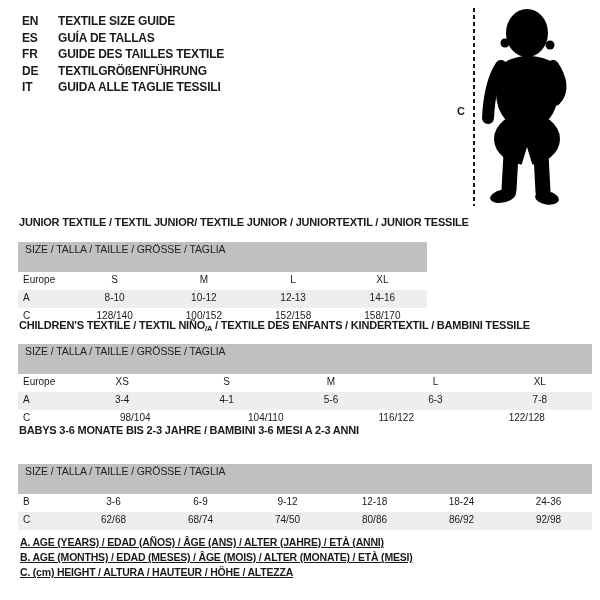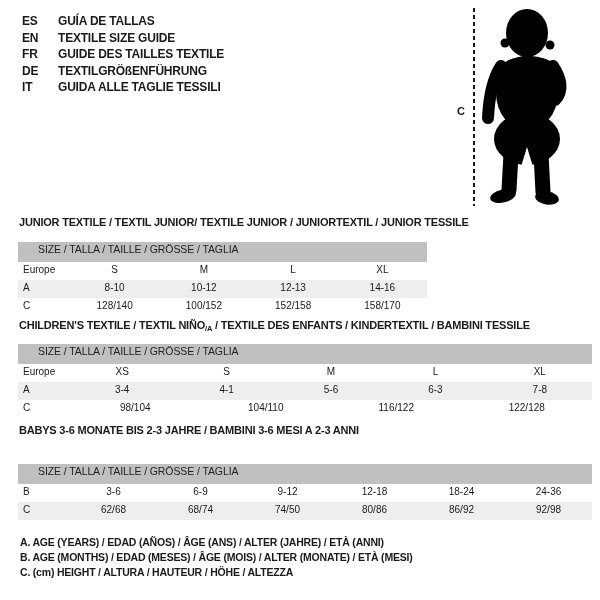--- a/index.html
+++ b/index.html
@@ -31,45 +31,45 @@
   .sec-title{position:absolute;left:19px;font-size:11px;font-weight:bold;letter-spacing:-0.2px;white-space:nowrap;}
   .sec-title .subscr{font-size:7.5px;vertical-align:-2px;}
   .sec-title-2line div{line-height:15px;}
 
   
   .tbl{position:absolute;left:18px;}
   .t1{top:242px;width:409px;}
   .t2{top:344px;width:574px;}
   .t3{top:464px;width:574px;}
   .bar{
-    height:20px;line-height:14px;background:var(--bar);
-    font-size:10.5px;padding-left:20px;letter-spacing:-0.1px;color:#222;
+    height:30px;line-height:14px;background:var(--bar);
+    font-size:10.5px;padding-left:7px;letter-spacing:-0.1px;color:#222;
   }
   .trow{display:flex;height:18px;line-height:15.5px;font-size:10px;}
   .trow.shaded{background:var(--shade);}
   .lbl{width:52px;padding-left:5px;box-sizing:border-box;}
   .cell{flex:1;text-align:center;}
 
   
   .footnotes{position:absolute;left:20px;top:535px;font-size:10.5px;font-weight:bold;letter-spacing:-0.2px;}
-  .footnotes div{line-height:15.2px;}
+  .footnotes div{line-height:15.2px;text-decoration:underline;}
 </style>
 </head>
 <body>
 
 <div class="page">
 
   <div class="lang-block">
     <div class="lang-row">
+      <span class="lang-code">EN</span>
+      <span class="lang-title">TEXTILE SIZE GUIDE</span>
+    </div>
+    <div class="lang-row">
       <span class="lang-code">ES</span>
       <span class="lang-title">GUÍA DE TALLAS</span>
-    </div>
-    <div class="lang-row">
-      <span class="lang-code">EN</span>
-      <span class="lang-title">TEXTILE SIZE GUIDE</span>
     </div>
     <div class="lang-row">
       <span class="lang-code">FR</span>
       <span class="lang-title">GUIDE DES TAILLES TEXTILE</span>
     </div>
     <div class="lang-row">
       <span class="lang-code">DE</span>
       <span class="lang-title">TEXTILGRÖßENFÜHRUNG</span>
     </div>
     <div class="lang-row">

